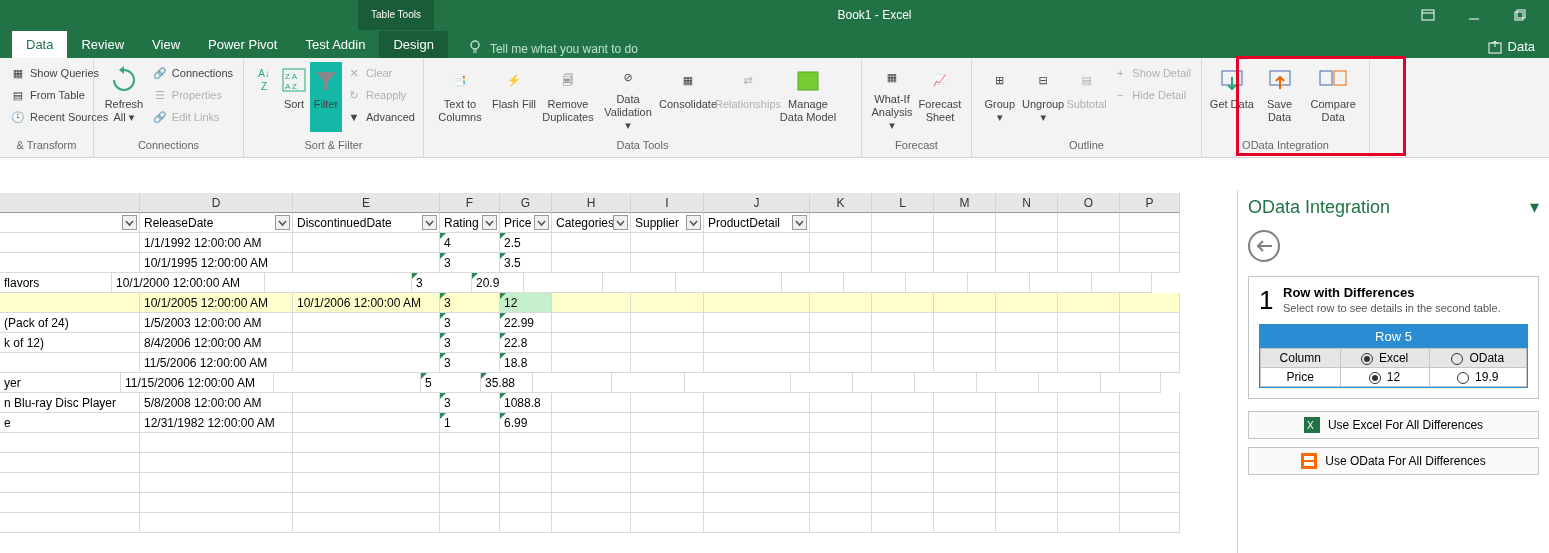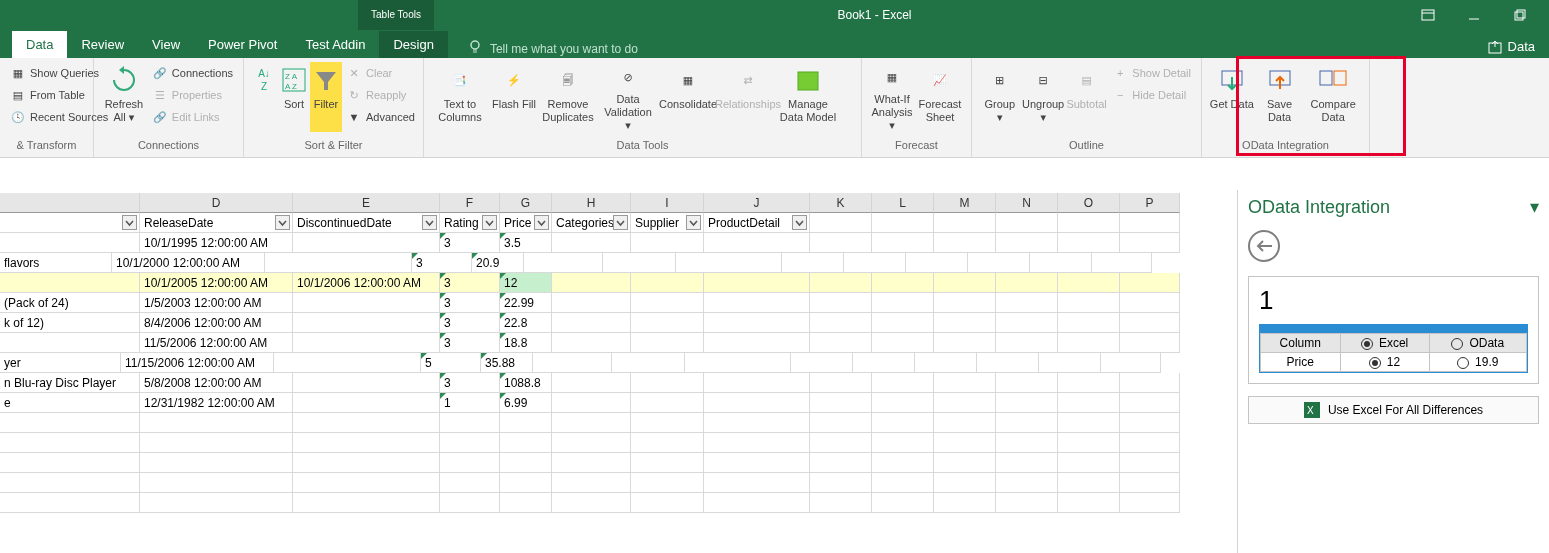--- a/index.html
+++ b/index.html
@@ -190,21 +190,21 @@
       <div class="rbtn-large" style="width:34px">
         <div class="ic">
             <svg width="26" height="26">
               <rect x="2" y="2" width="22" height="22" fill="none" stroke="#2a7"></rect>
               <text x="4" y="12" font-size="8" fill="#2a7">Z A</text>
               <text x="4" y="22" font-size="8" fill="#2a7">A Z</text>
             </svg>
           </div>
         <span>Sort</span>
       </div>
-      <div class="rbtn-large" style="width:40px;background:#fde047">
+      <div class="rbtn-large" style="width:40px;background:#14b8a6">
         <div class="ic">
             <svg width="24" height="24">
               <polygon points="2,4 22,4 14,14 14,22 10,22 10,14" fill="#888"></polygon>
             </svg>
           </div>
         <span>Filter</span>
       </div>
       <div class="stack">
         <div class="rbtn-small dim">
             <span class="ic">✕</span>
@@ -390,20 +390,36 @@
           </span></div>
         <div class="cell" style="width:62px"></div>
         <div class="cell" style="width:62px"></div>
         <div class="cell" style="width:62px"></div>
         <div class="cell" style="width:62px"></div>
         <div class="cell" style="width:62px"></div>
         <div class="cell" style="width:60px"></div>
       </div>
       <div class="datarow">
         <div class="cell" style="width:140px"></div>
+        <div class="cell" style="width:153px">1/1/1992 12:00:00 AM</div>
+        <div class="cell" style="width:147px"></div>
+        <div class="cell" style="width:60px"><span class="tri"></span>4</div>
+        <div class="cell price" style="width:52px"><span class="tri"></span>2.5</div>
+        <div class="cell" style="width:79px"></div>
+        <div class="cell" style="width:73px"></div>
+        <div class="cell" style="width:106px"></div>
+        <div class="cell" style="width:62px"></div>
+        <div class="cell" style="width:62px"></div>
+        <div class="cell" style="width:62px"></div>
+        <div class="cell" style="width:62px"></div>
+        <div class="cell" style="width:62px"></div>
+        <div class="cell" style="width:60px"></div>
+      </div>
+      <div class="datarow">
+        <div class="cell" style="width:140px"></div>
         <div class="cell" style="width:153px">10/1/1995 12:00:00 AM</div>
         <div class="cell" style="width:147px"></div>
         <div class="cell" style="width:60px"><span class="tri"></span>3</div>
         <div class="cell price" style="width:52px"><span class="tri"></span>3.5</div>
         <div class="cell" style="width:79px"></div>
         <div class="cell" style="width:73px"></div>
         <div class="cell" style="width:106px"></div>
         <div class="cell" style="width:62px"></div>
         <div class="cell" style="width:62px"></div>
         <div class="cell" style="width:62px"></div>
@@ -634,23 +650,28 @@
   </div>
   <div class="backbtn">
     <svg width="18" height="14">
         <path d="M17 7 L3 7 M8 2 L3 7 L8 12" fill="none" stroke="#7f7f7f" stroke-width="2"></path>
       </svg>
   </div>
 
   <div class="card">
     <div class="hd">
       <div class="num">1</div>
+      <div class="txt">
+        <div class="t1">Row with Differences</div>
+        <div class="t2">Select row to see details in the second table.</div>
+      </div>
     </div>
     <div class="rowbox">
       <div class="banner">
+        <div>Row 5</div>
       </div>
       <table>
         <thead>
             <tr>
           <th>Column</th>
           <th><span class="radio on"></span><span>Excel</span></th>
           <th><span class="radio"></span><span>OData</span></th>
         </tr>
           </thead>
         <tbody>
@@ -666,13 +687,23 @@
 
   <div class="widebtn">
     <span class="mini-ic">
         <svg width="16" height="16">
           <rect width="16" height="16" fill="#217346"></rect>
           <text x="3" y="12" font-size="10" fill="#fff">X</text>
         </svg>
       </span>
     <span>Use Excel For All Differences</span>
   </div>
+  <div class="widebtn">
+    <span class="mini-ic">
+        <svg width="16" height="16">
+          <rect width="16" height="16" fill="#f60"></rect>
+          <rect x="3" y="3" width="10" height="4" fill="#fff"></rect>
+          <rect x="3" y="9" width="10" height="4" fill="#fff"></rect>
+        </svg>
+      </span>
+    <span>Use OData For All Differences</span>
+  </div>
 </div>
 
 </body></html>

